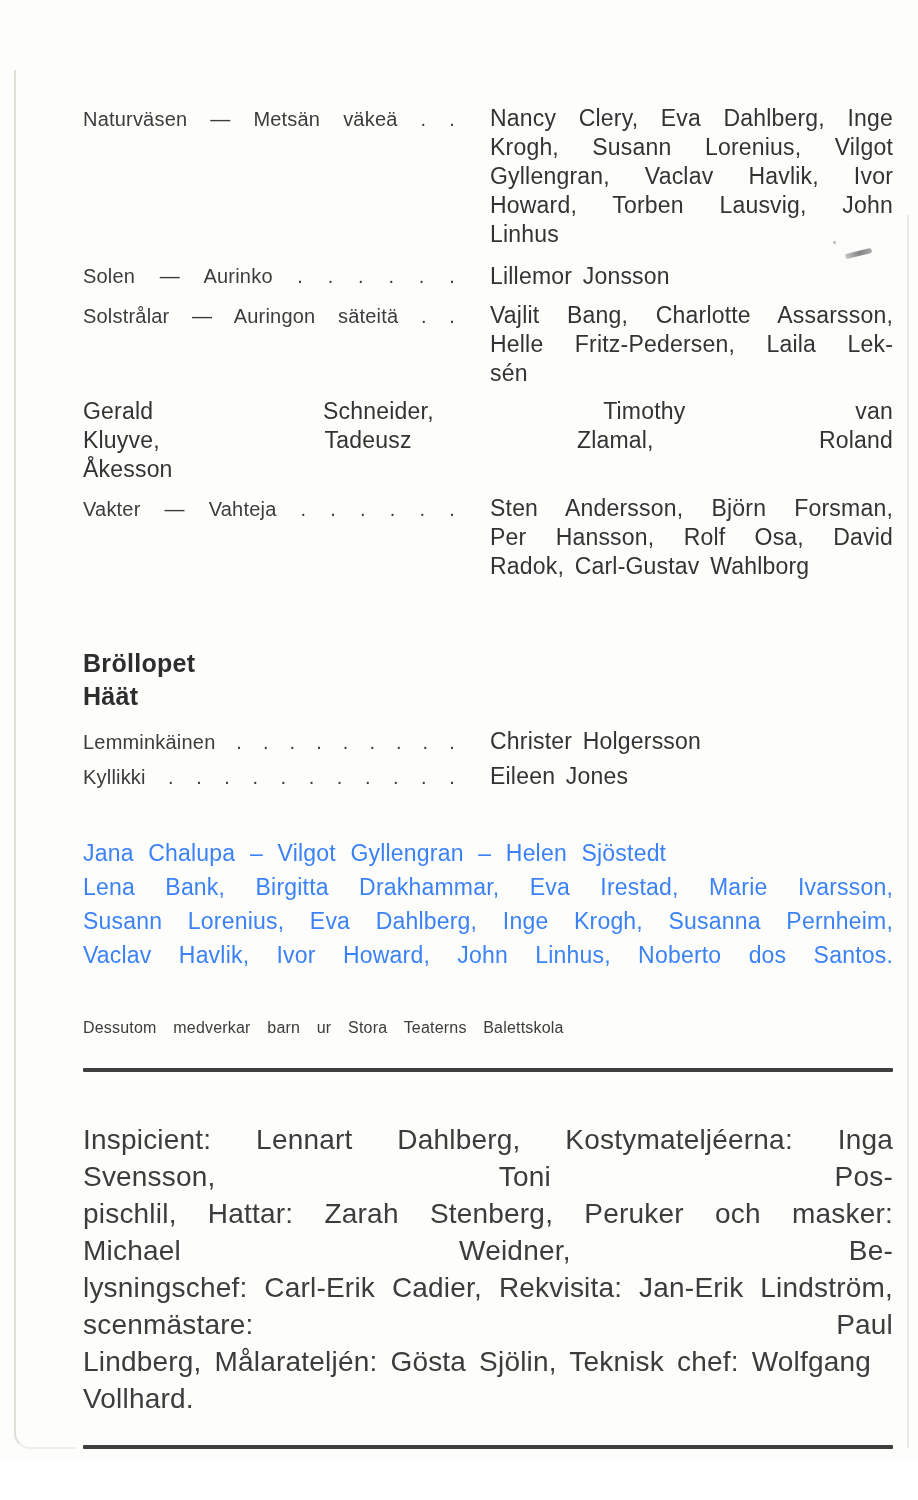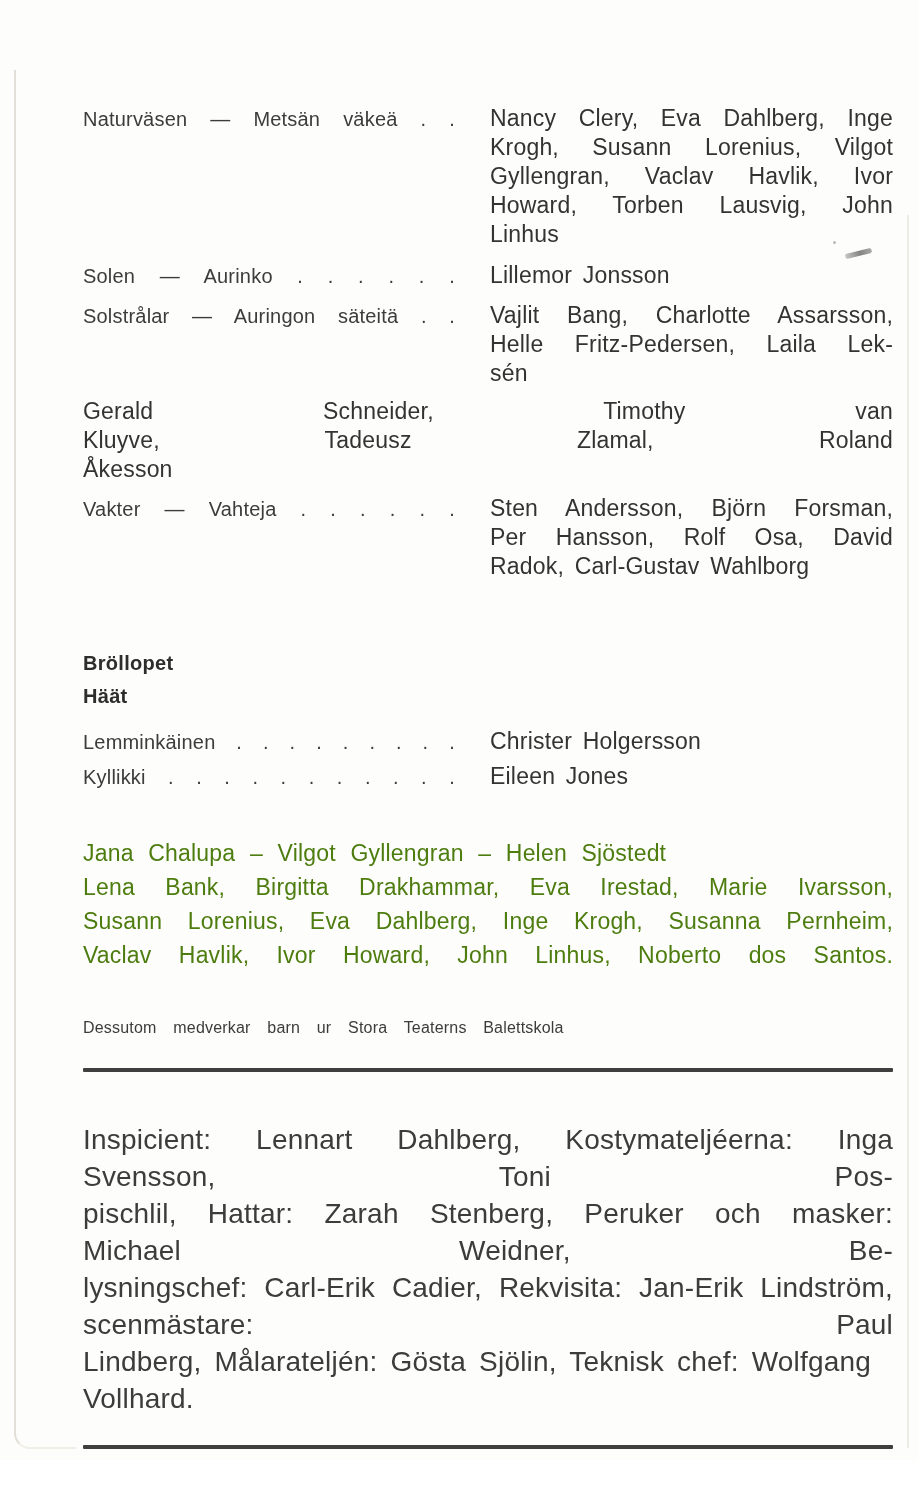--- a/index.html
+++ b/index.html
@@ -55,31 +55,31 @@
   .role {
     width: 372px; margin-right: 35px; flex: none;
     font-size: 20px; line-height: 29px; padding-top: 1px;
     text-align: justify; text-align-last: justify;
     color: #3c3c3c;
   }
   .names { flex: 1; font-size: 23px; line-height: 29px; word-spacing: 4px; color: #333; }
   .nline { text-align: left; }
   .nline.j { text-align: justify; text-align-last: justify; }
 
-  .mt12 { margin-top: 12px; } .mt10 { margin-top: 10px; } .mt9 { margin-top: 9px; }
+  .mt12 { margin-top: 12px; align-items: center; } .mt10 { margin-top: 10px; } .mt9 { margin-top: 9px; }
 
   .section-heading {
     margin-top: 66px;
-    font-size: 20px; font-weight: bold; line-height: 33px;
+    font-size: 25px; font-weight: bold; line-height: 33px;
     color: #2d2d2d; letter-spacing: 0.3px;
   }
   .wed-first { margin-top: 14px; }
   .wed-next  { margin-top: 5px;  }
 
-  .ensemble { margin-top: 44px; font-size: 23px; line-height: 34px; color: #4d7c0f; }
+  .ensemble { margin-top: 44px; font-size: 23px; line-height: 34px; color: #3b82f6; }
   .ensemble .pline { text-align: left; }
   .ensemble .pline.j { text-align: justify; text-align-last: justify; }
   .ensemble .wide { word-spacing: 8px; }
 
   .note {
     margin-top: 41px; font-size: 16px; line-height: 29px;
     word-spacing: 12px; color: #3c3c3c;
   }
 
   .rule { margin-top: 26px; height: 4px; background: #3f3f3f; border-radius: 1px; }

